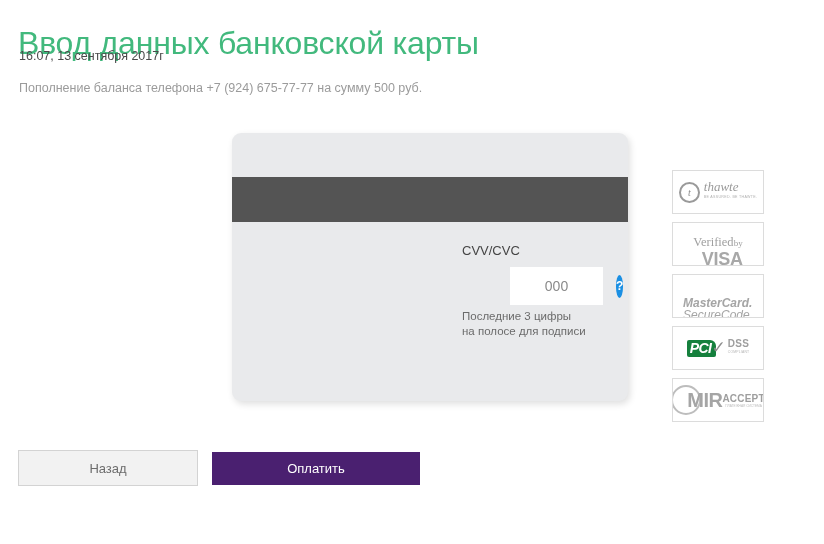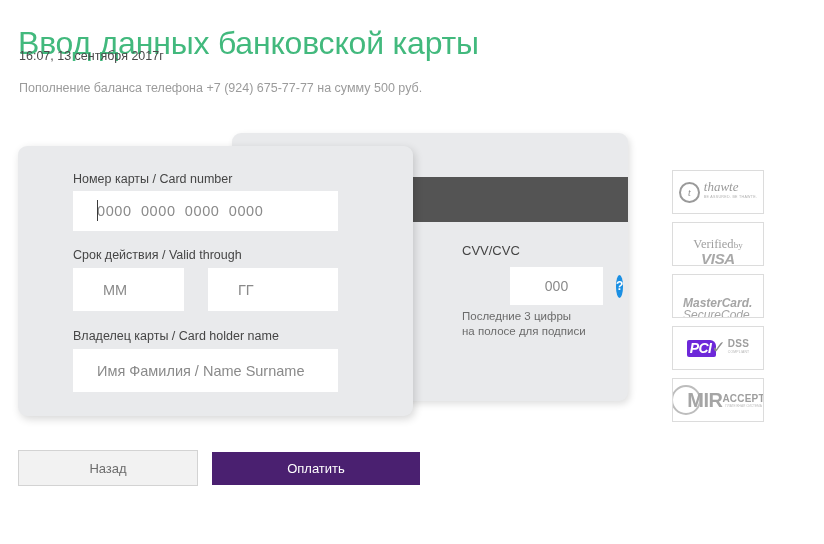--- a/index.html
+++ b/index.html
@@ -218,34 +218,34 @@
     font-style: normal;
     font-family: "Liberation Sans", sans-serif;
     text-align: right;
   }
 
   
   .vbv { text-align: center; line-height: 1; color: #a0a0a0; }
   .vbv-top { font-size: 12.5px; font-family: "Liberation Serif", serif; margin-top: 16px; }
   .vbv-top .small { font-size: 9px; }
   .vbv-bot {
-    font-size: 15px; font-weight: bold; font-style: italic;
-    font-family: "Liberation Sans", sans-serif;
-    letter-spacing: -0.3px; margin-top: 1px; color: #a8a8a8;
+    font-size: 18px; font-weight: bold; 
+    font-family: "Liberation Sans", sans-serif;
+    letter-spacing: -0.3px; margin-top: 1px; color: #a8a8a8; text-align: right;
   }
 
   
   .mcsc { text-align: left; line-height: 12px; color: #a5a5a5; margin-top: 25px; }
   .mcsc-top { font-size: 12px; font-weight: bold; font-style: italic; }
   .mcsc-bot { font-size: 12px; font-style: italic; }
 
   
   .pci-wrap { display: flex; align-items: center; }
   .pci-mark {
-    background: #6d28d9;
+    background: #15803d;
     color: #ffffff;
     font-weight: bold;
     font-style: italic;
     font-size: 14px;
     padding: 1px 4px 2px 3px;
     border-radius: 2px 6px 2px 2px;
     letter-spacing: -0.5px;
     line-height: 14px;
   }
   .pci-check {
@@ -317,33 +317,20 @@
       <div class="cvv-label">CVV/CVC</div>
       <div class="cvv-row">
         <input class="cvv-input" type="text" placeholder="000" style="">
         <div class="help-badge">?</div>
       </div>
       <div class="cvv-hint">Последние 3 цифры
 на полосе для подписи</div>
     </div>
   </div>
 
-  <div class="card-front">
-
-    <div class="field-label lbl-cardnum">Номер карты / Card number</div>
-    <input class="txt-input in-cardnum" type="text" placeholder="0000  0000  0000  0000" style="">
-    <div class="caret"></div>
-
-    <div class="field-label lbl-valid">Срок действия / Valid through</div>
-    <input class="txt-input in-mm" type="text" placeholder="ММ" style="">
-    <input class="txt-input in-yy" type="text" placeholder="ГГ" style="">
-
-    <div class="field-label lbl-holder">Владелец карты / Card holder name</div>
-    <input class="txt-input in-holder" type="text" placeholder="Имя Фамилия / Name Surname" style="">
-  </div>
 </div>
 
 <div class="badges">
 
   <div class="badge">
     <div class="thawte-wrap">
       <div class="thawte-ring">t</div>
       <div class="thawte-text">
         <span>thawte</span>
         <div class="thawte-sub">BE ASSURED. BE THAWTE.</div>

